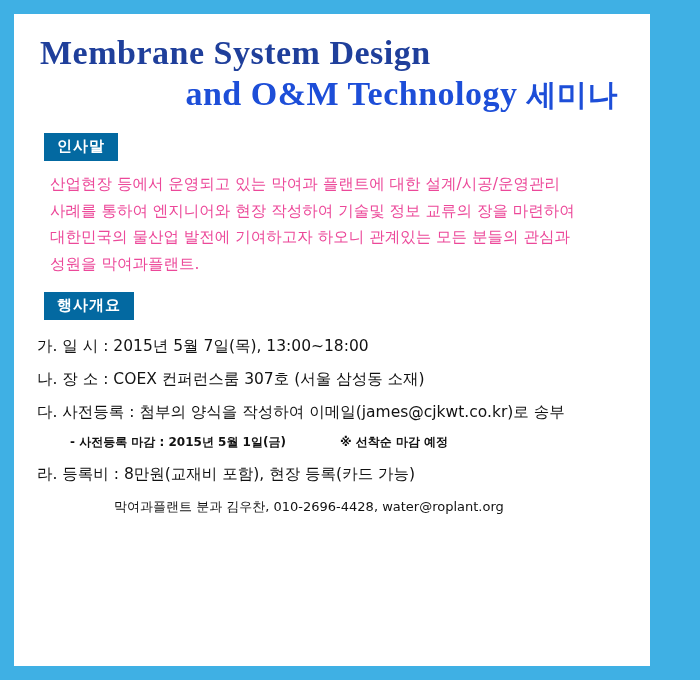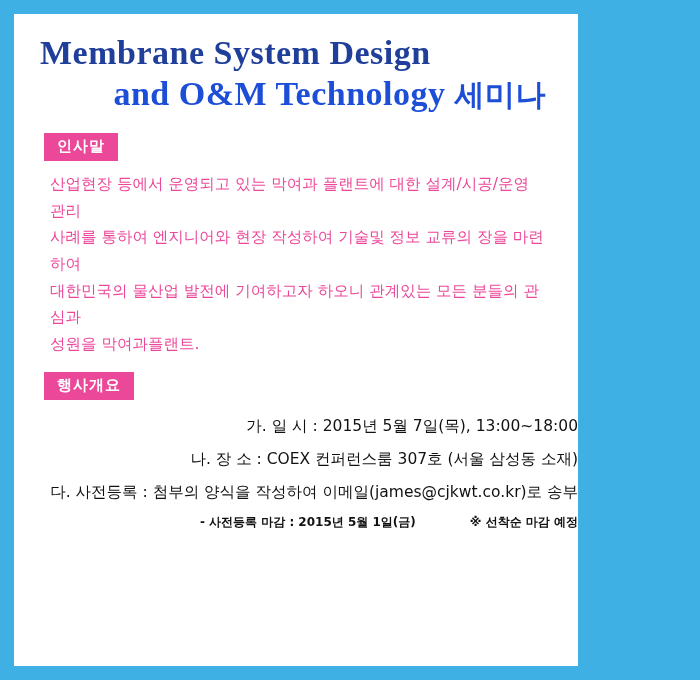--- a/index.html
+++ b/index.html
@@ -10,21 +10,21 @@
     width: 700px;
     height: 680px;
     background: #3fb0e4;
     font-family: "Liberation Sans", sans-serif;
     overflow: hidden;
   }
   .poster {
     position: absolute;
     left: 14px;
     top: 14px;
-    width: 564px;
+    width: 636px;
     height: 652px;
     background: #ffffff;
     box-sizing: border-box;
   }
   .title-block {
     padding: 18px 26px 4px 26px;
   }
   .title-line1 {
     font-family: "Liberation Serif", serif;
     font-weight: bold;
@@ -44,21 +44,21 @@
     text-align: right;
     padding-right: 6px;
     white-space: nowrap;
   }
   .title-line2 .kr {
     font-family: "DejaVu Sans", sans-serif;
     font-size: 30px;
   }
   .section-tag {
     display: inline-block;
-    background: #ec4899;
+    background: #0369a1;
     color: #ffffff;
     font-size: 15px;
     font-weight: bold;
     padding: 4px 13px 5px 13px;
     margin: 14px 0 10px 30px;
     font-family: "DejaVu Sans", sans-serif;
     letter-spacing: 1px;
   }
   .greeting-body {
     margin: 0 34px 0 36px;
@@ -70,23 +70,22 @@
   .greeting-body p {
     margin: 0;
   }
   .agenda {
     margin: 6px 0 0 0;
   }
   .agenda-row {
     font-size: 15.5px;
     color: #111111;
     font-family: "DejaVu Sans", sans-serif;
-    margin: 0 0 13px 34px;
+    margin: 0 0 13px 23px;
     line-height: 1.3;
-    text-align: right;
   }
   .agenda-row.sub {
     margin-left: 56px;
     font-size: 12px;
     font-weight: bold;
   }
   .agenda-row .note {
     display: inline-block;
     margin-left: 54px;
   }
@@ -120,18 +119,20 @@
     <p>성원을 막여과플랜트.</p>
   </div>
 
   <div class="section-tag">행사개요</div>
 
   <div class="agenda">
     <div class="agenda-row">가. 일 시 : 2015년 5월 7일(목), 13:00~18:00</div>
     <div class="agenda-row">나. 장 소 : COEX 컨퍼런스룸 307호 (서울 삼성동 소재)</div>
     <div class="agenda-row">다. 사전등록 : 첨부의 양식을 작성하여 이메일(james@cjkwt.co.kr)로 송부</div>
     <div class="agenda-row sub"><span>- 사전등록 마감 : 2015년 5월 1일(금)</span><span class="note">※ 선착순 마감 예정</span></div>
+    <div class="agenda-row">라. 등록비 : 8만원(교재비 포함), 현장 등록(카드 가능)</div>
   </div>
 
   <div class="footer">
+    <div class="f2">막여과플랜트 분과 김우찬, 010-2696-4428, water@roplant.org</div>
   </div>
 
 </div>
 
 </body></html>

